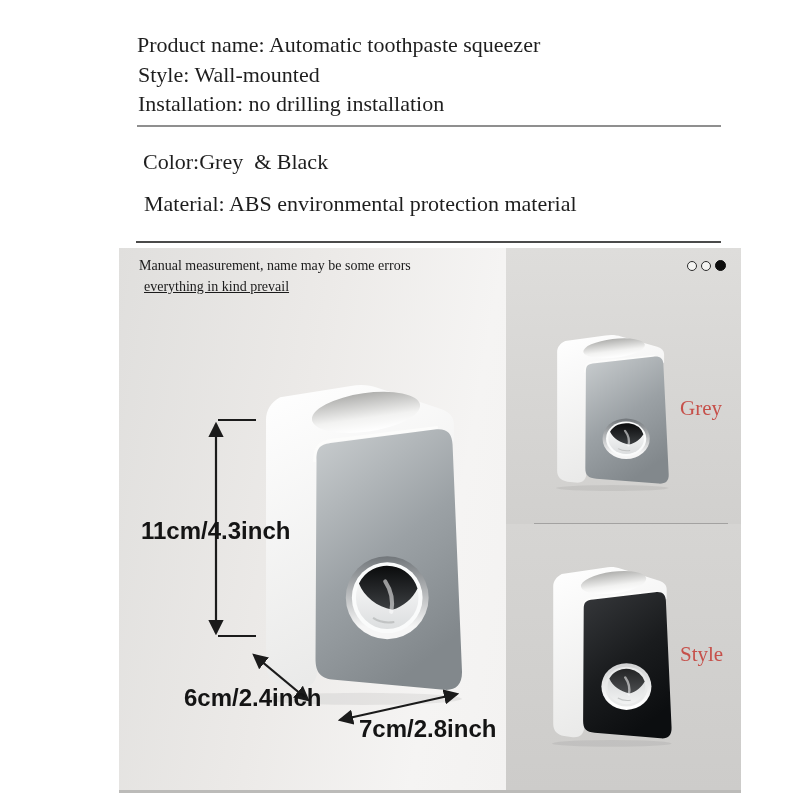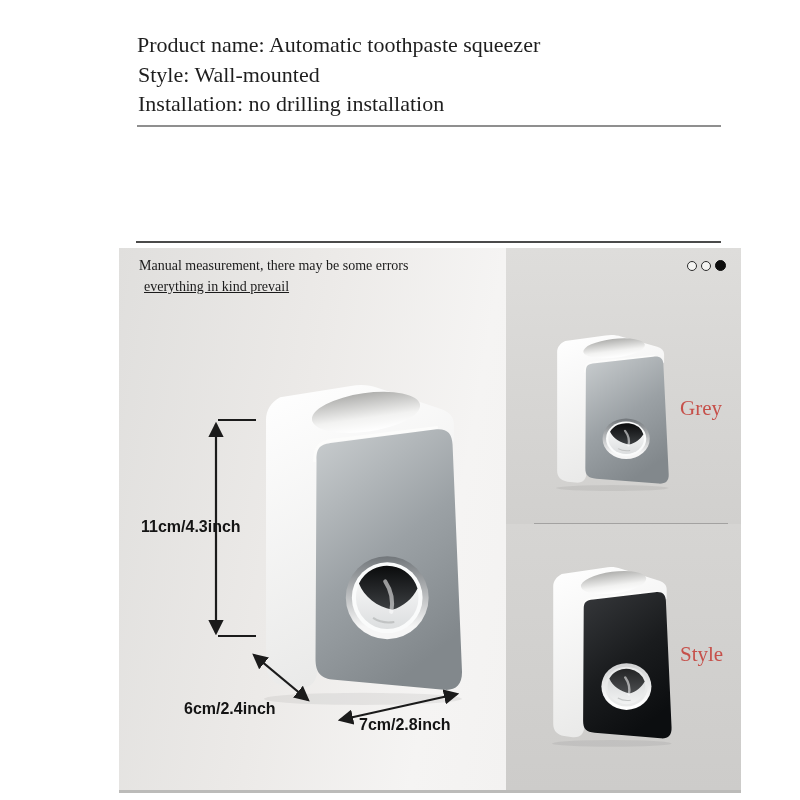--- a/index.html
+++ b/index.html
@@ -24,44 +24,46 @@
   .panel-divider{position:absolute;left:28px;top:275px;width:194px;height:1px;background:#a3a2a1;}
 
   .note{position:absolute;font-size:14px;color:#1b1b1b;line-height:1;white-space:pre;}
 
   .dots{position:absolute;left:181px;top:12px;display:flex;gap:4px;align-items:center;}
   .dot{width:10px;height:10px;border-radius:50%;box-sizing:border-box;
        border:1.6px solid #2c2c2c;background:#f4f4f2;}
   .dot.active{background:#0d0d0d;border-color:#0d0d0d;width:11px;height:11px;}
 
   .dim-label{position:absolute;font-family:"Liberation Sans",sans-serif;font-weight:bold;
-             font-size:16px;color:#141414;white-space:pre;line-height:1;}
+             font-size:24px;color:#141414;white-space:pre;line-height:1;}
   .variant-label{position:absolute;font-size:21px;color:var(--variant-label-color,#c6504a);
                  line-height:1;white-space:pre;}
 
   .product{position:absolute;}
   .product svg{display:block;width:100%;height:100%;}
   .dim-overlay{position:absolute;left:0;top:0;width:387px;height:542px;pointer-events:none;}
 </style>
 </head>
 <body>
 
 <div class="page">
 
   <div class="spec" style="left:106px;top:34px;">Product name: Automatic toothpaste squeezer</div>
   <div class="spec" style="left:107px;top:64px;">Style: Wall-mounted</div>
   <div class="spec" style="left:107px;top:93px;">Installation: no drilling installation</div>
   <div class="rule light" style="left:106px;top:125px;width:584px;"></div>
+  <div class="spec" style="left:112px;top:151px;">Color:Grey  &amp; Black</div>
+  <div class="spec" style="left:113px;top:193px;">Material: ABS environmental protection material</div>
 
   <div class="rule dark" style="left:105px;top:241px;width:585px;"></div>
 
   <div class="gallery">
 
     <div class="main-panel">
-      <div class="note" style="left:20px;top:11px;">Manual measurement, there may be some errors</div>
+      <div class="note" style="left:20px;top:11px;">Manual measurement, name may be some errors</div>
       <div class="note" style="left:25px;top:32px;text-decoration:underline;">everything in kind prevail</div>
 
       <div class="product" style="left:145px;top:135px;width:202px;height:324px;">
   <svg viewBox="0 0 200 320" preserveAspectRatio="none">
     <defs>
       <linearGradient id="g0b" x1="0" y1="0" x2="0.3" y2="1">
         <stop offset="0" stop-color="#ffffff"></stop>
                 <stop offset="1" stop-color="#e9e9e8"></stop>
       </linearGradient>
       <linearGradient id="g0p" x1="0.05" y1="0" x2="0.5" y2="1">
@@ -110,21 +112,21 @@
         <g stroke="#1b1b1b" stroke-width="2.2" fill="none">
           <line x1="97" y1="176" x2="97" y2="385" marker-start="url(#ah)" marker-end="url(#ah)"></line>
           <line x1="99" y1="172" x2="137" y2="172"></line>
           <line x1="99" y1="388" x2="137" y2="388"></line>
           <line x1="135" y1="407" x2="189" y2="452" marker-start="url(#ah)" marker-end="url(#ah)"></line>
           <line x1="221" y1="472" x2="338" y2="446" marker-start="url(#ah)" marker-end="url(#ah)"></line>
         </g>
       </svg>
 
       <div class="dim-label" style="left:22px;top:271px;">11cm/4.3inch</div>
-      <div class="dim-label" style="left:65px;top:453px;">6cm/2.4inch</div>
+      <div class="dim-label" style="left:65px;top:438px;">6cm/2.4inch</div>
       <div class="dim-label" style="left:240px;top:469px;">7cm/2.8inch</div>
     </div>
 
     <div class="right-col">
       <div class="variant-panel top"></div>
       <div class="variant-panel bottom"></div>
       <div class="panel-divider"></div>
 
       <div class="dots">
           <span class="dot"></span>

